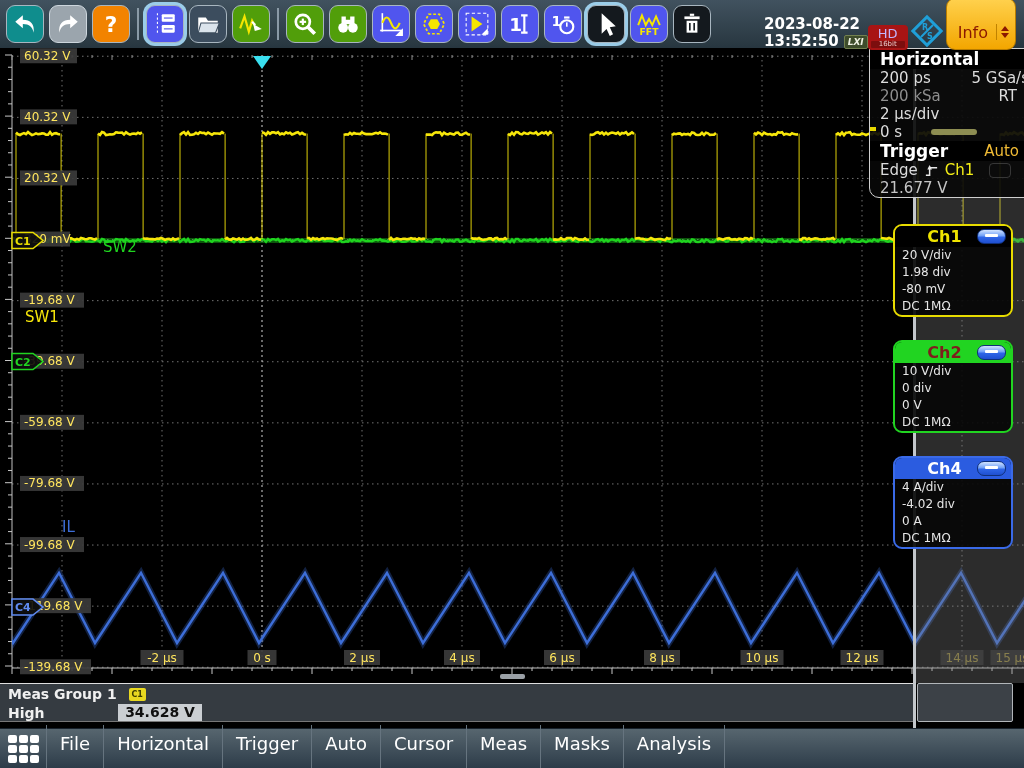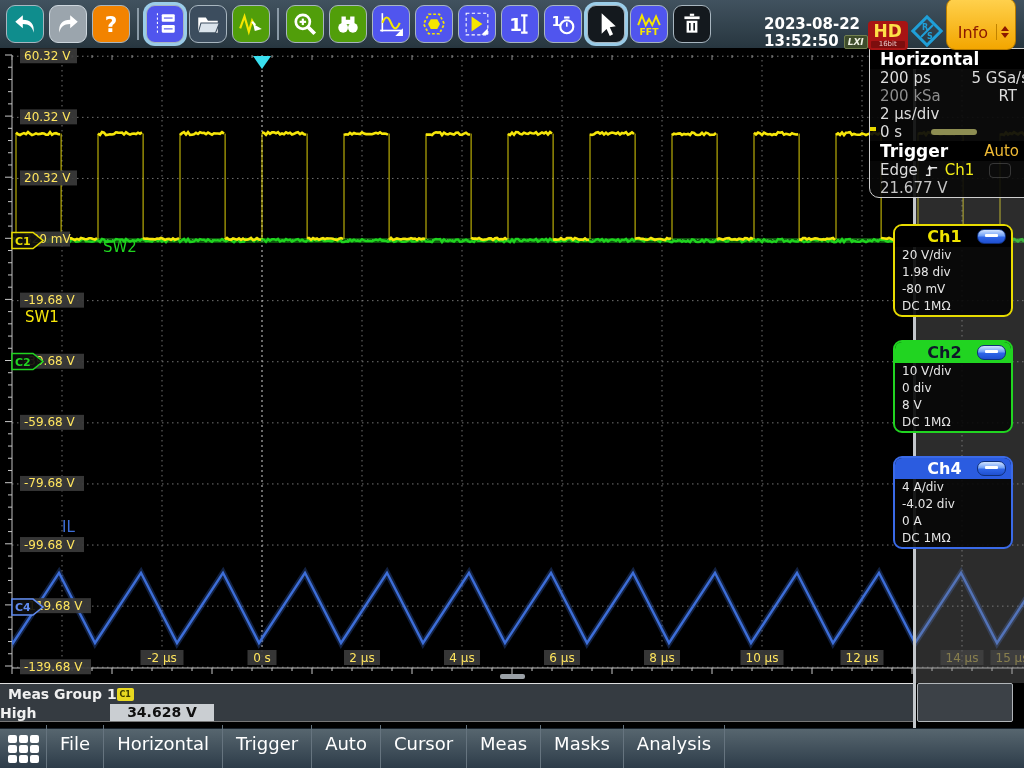--- a/index.html
+++ b/index.html
@@ -16,21 +16,21 @@
   .c-orange{background:#f28300}.c-blue{background:#5055ee}.c-slate{background:#3c4d5e}
   .c-green{background:#519e0a}.c-dark{background:#14191e}
   .hl{box-shadow:0 0 0 3px rgba(165,220,250,.9)}
   .tsep{width:2px;height:32px;background:#8a9aa6;margin:0 2px;flex:none}
   .tright{margin-left:auto;display:flex;align-items:flex-end;padding-right:2px}
   .dt{color:#fff;font-weight:bold;font-size:15px;line-height:17px;white-space:nowrap}
   .dt .t2{display:flex;align-items:center;gap:5px}
   .lxi{background:#3e4c2b;border:1px solid #72804f;color:#eef0e2;font-size:9px;font-weight:bold;
        font-style:italic;padding:0 3px;border-radius:2px;line-height:12px}
   .hd{width:40px;text-align:center;background:#a81414;border-radius:4px;padding:2px 0 2px;line-height:1}
-  .hd1{color:#fde047;font-weight:bold;font-size:17px;display:block}
+  .hd1{color:#c4b5fd;font-weight:normal;font-size:13px;display:block}
   .hd2{display:block;background:#7c0e0e;color:#eccaca;font-size:7px;margin:1px 3px 0;border-radius:1px}
   .infobtn{height:34px;background:linear-gradient(#ffd14d,#f3a600);border:1px solid #b87c00;
            border-radius:9px;display:flex;align-items:center;color:#8a1800;font-weight:normal;
            font-size:16px;padding:16px 5px 0 11px;cursor:pointer}
   .spin{margin-left:8px;border-left:1px solid #c08200;padding:2px 1px 2px 4px;display:flex;
         flex-direction:column;gap:2px}
   .spin i{width:0;height:0;border-left:4px solid transparent;border-right:4px solid transparent}
   .spin .up{border-bottom:5px solid #8a1800}.spin .dn{border-top:5px solid #8a1800}
 
   
@@ -71,33 +71,33 @@
          border-radius:9px;background:rgba(5,5,5,.9);z-index:6;overflow:hidden;cursor:pointer}
   .chhead{height:21px;display:flex;align-items:center;font-weight:bold;font-size:16px;padding:0 5px}
   .chname{flex:1;text-align:center;padding-left:12px}
   .pill{width:27px;height:13px;border-radius:7px;border:1px solid #10307a;position:relative;flex:none;
         background:linear-gradient(#d2e4ff 0%,#6fa0f8 45%,#2f66e8 55%,#1f4fd0 100%);cursor:pointer}
   .pill::after{content:"";position:absolute;left:7px;right:7px;top:4px;height:3px;background:#fff;border-radius:1px}
   .chrow{padding:0 7px;line-height:17px;font-size:12px;color:#e6e6e6;white-space:nowrap}
   #ch1{top:224px;border-color:#e8dc00}
   #ch1 .chhead{background:#000}#ch1 .chname{color:#f0e400}
   #ch2{top:340px;border-color:#21d421}
-  #ch2 .chhead{background:#21d421}#ch2 .chname{color:#0f172a}
+  #ch2 .chhead{background:#21d421}#ch2 .chname{color:#7f1d1d}
   #ch4{top:456px;border-color:#3a6ae8}
   #ch4 .chhead{background:#2b5ce0}#ch4 .chname{color:#ffffff}
 
   
   #meas{position:absolute;left:0;top:683px;width:913px;height:39px;box-sizing:border-box;
         background:#353b41;border-top:1px solid #dfdfdf;border-bottom:1px solid #777;z-index:4;color:#f0f0f0}
-  #meas .r1{height:20px;line-height:20px;display:flex;align-items:center;font-weight:bold;font-size:14px;padding-left:8px;gap:0}
+  #meas .r1{height:20px;line-height:20px;display:flex;align-items:center;font-weight:bold;font-size:14px;padding-left:8px;gap:12px}
   .c1badge{width:17px;height:13px;background:#e8d820;border-radius:2px;color:#3a3a00;font-size:8px;
            font-weight:bold;text-align:center;line-height:13px}
-  #meas .r2{height:18px;line-height:18px;display:flex;font-weight:bold;font-size:14px;}
+  #meas .r2{height:18px;line-height:18px;display:flex;font-weight:bold;font-size:14px;padding-left:8px}
   #meas .mname{width:110px}
-  .mval{width:104px;height:17px;background:#caced2;color:#101010;text-align:center;line-height:17px;
+  .mval{width:84px;height:17px;background:#caced2;color:#101010;text-align:center;line-height:17px;
         font-weight:bold;font-size:14px}
   #rbpanel{position:absolute;left:917px;top:683px;width:96px;height:39px;box-sizing:border-box;
            background:#3c4147;border:1px solid #b2b6ba;border-radius:2px;z-index:4}
 
   
   #menubar{position:absolute;left:0;top:728px;width:1024px;height:40px;box-sizing:border-box;
            background:linear-gradient(#57666f,#2d3c49);border-top:1px solid #18222c;display:flex;
            align-items:center;z-index:10}
   #appsbtn{width:46px;height:40px;display:flex;align-items:center;justify-content:center;cursor:pointer}
   .grid9{display:grid;grid-template-columns:repeat(3,9px);grid-template-rows:repeat(3,8px);gap:2px}
@@ -628,21 +628,21 @@
   <div class="chrow">DC 1MΩ</div>
 </aside>
 
 <aside class="chbox" id="ch2">
   <div class="chhead">
     <span class="chname">Ch2</span>
     <span class="pill"></span>
   </div>
   <div class="chrow">10 V/div</div>
   <div class="chrow">0 div</div>
-  <div class="chrow gr">8 V</div>
+  <div class="chrow gr">0 V</div>
   <div class="chrow">DC 1MΩ</div>
 </aside>
 
 <aside class="chbox" id="ch4">
   <div class="chhead">
     <span class="chname">Ch4</span>
     <span class="pill"></span>
   </div>
   <div class="chrow">4 A/div</div>
   <div class="chrow">-4.02 div</div>

